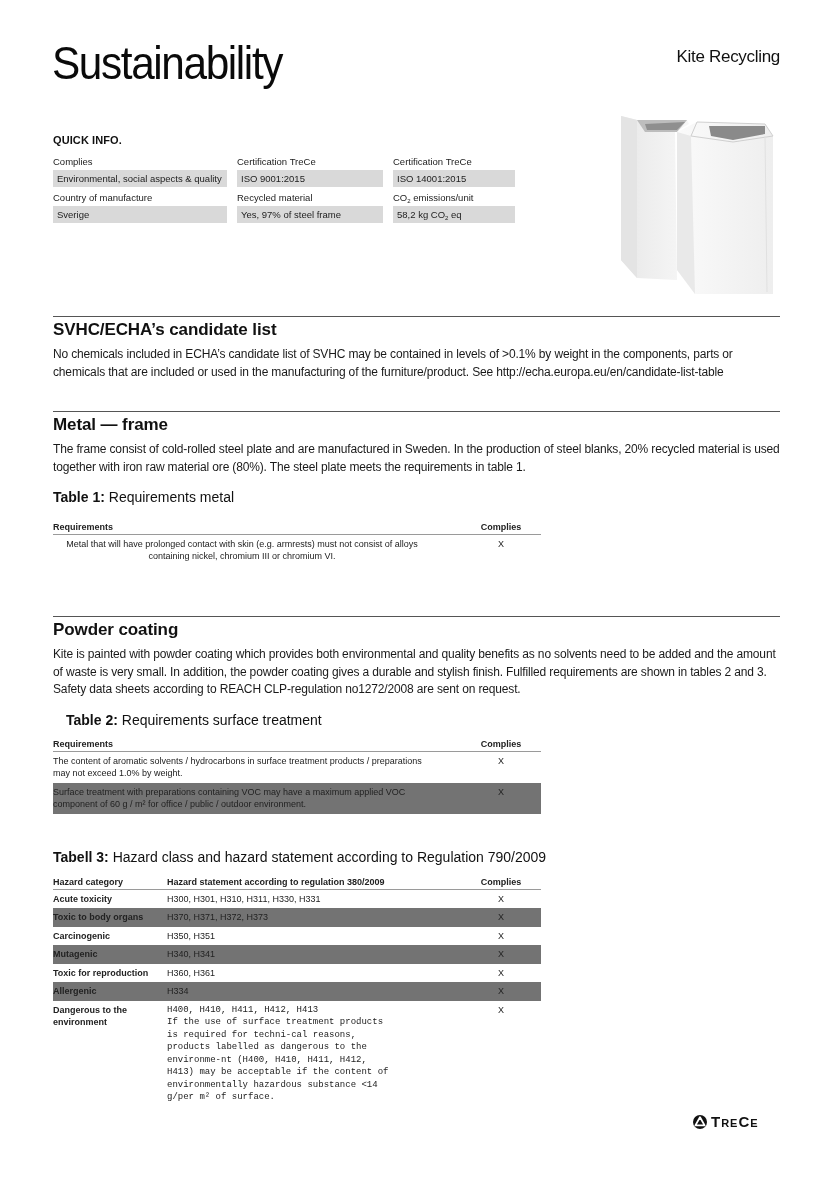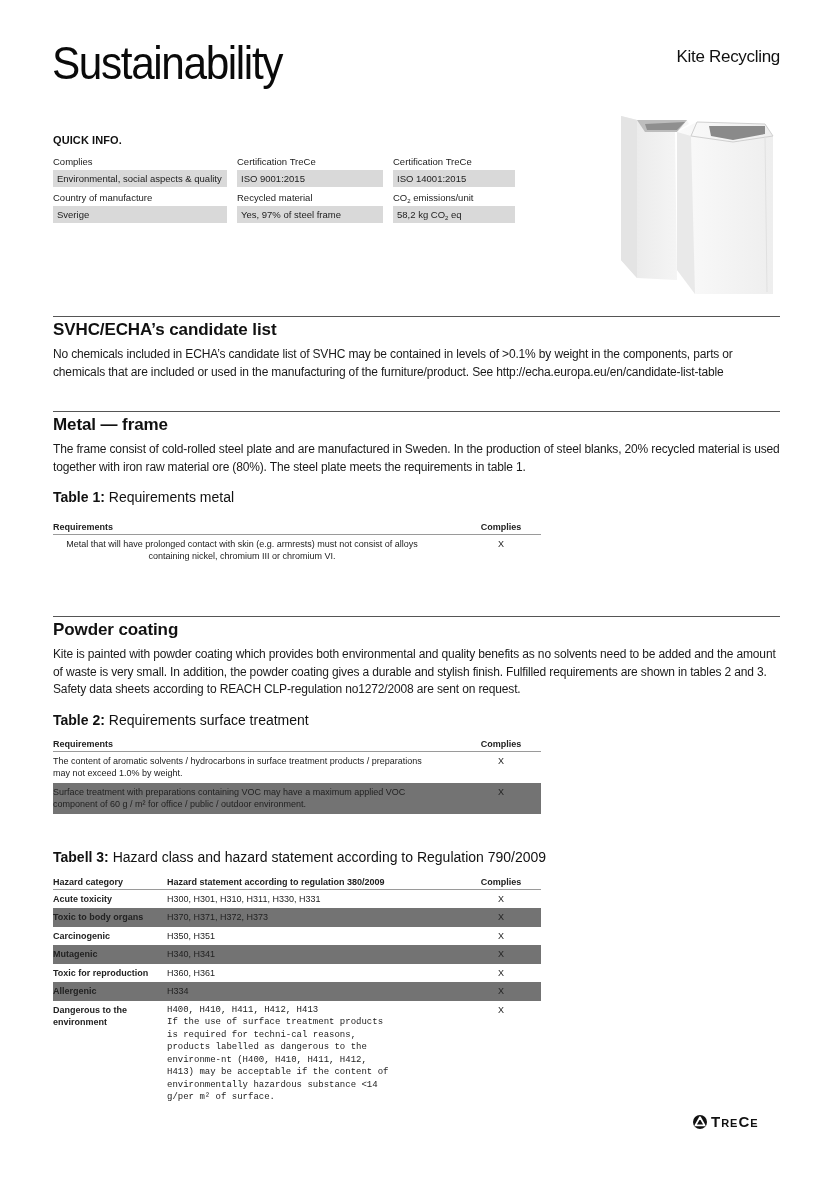--- a/index.html
+++ b/index.html
@@ -177,21 +177,21 @@
     </tr>
   </tbody>
 </table>
 
 <div class="section" style="top:616px;">
   <div class="rule"></div>
   <h2>Powder coating</h2>
   <p>Kite is painted with powder coating which provides both environmental and quality benefits as no solvents need to be added and the amount of waste is very small. In addition, the powder coating gives a durable and stylish finish. Fulfilled requirements are shown in tables 2 and 3. Safety data sheets according to REACH CLP-regulation no1272/2008 are sent on request.</p>
 </div>
 
-<div class="table-caption" style="top:712px;"><b>Table 2:</b><span> Requirements surface treatment</span></div>
+<div class="table-caption" style="top:712px;margin-left:13px;"><b>Table 2:</b><span> Requirements surface treatment</span></div>
 <table class="req" style="top:737px;">
   <thead>
     <tr>
       <th>Requirements</th>
       <th class="c">Complies</th>
     </tr>
   </thead>
   <tbody>
     <tr>
       <td style="padding-right:30px;">The content of aromatic solvents / hydrocarbons in surface treatment products / preparations may not exceed 1.0% by weight.</td>

